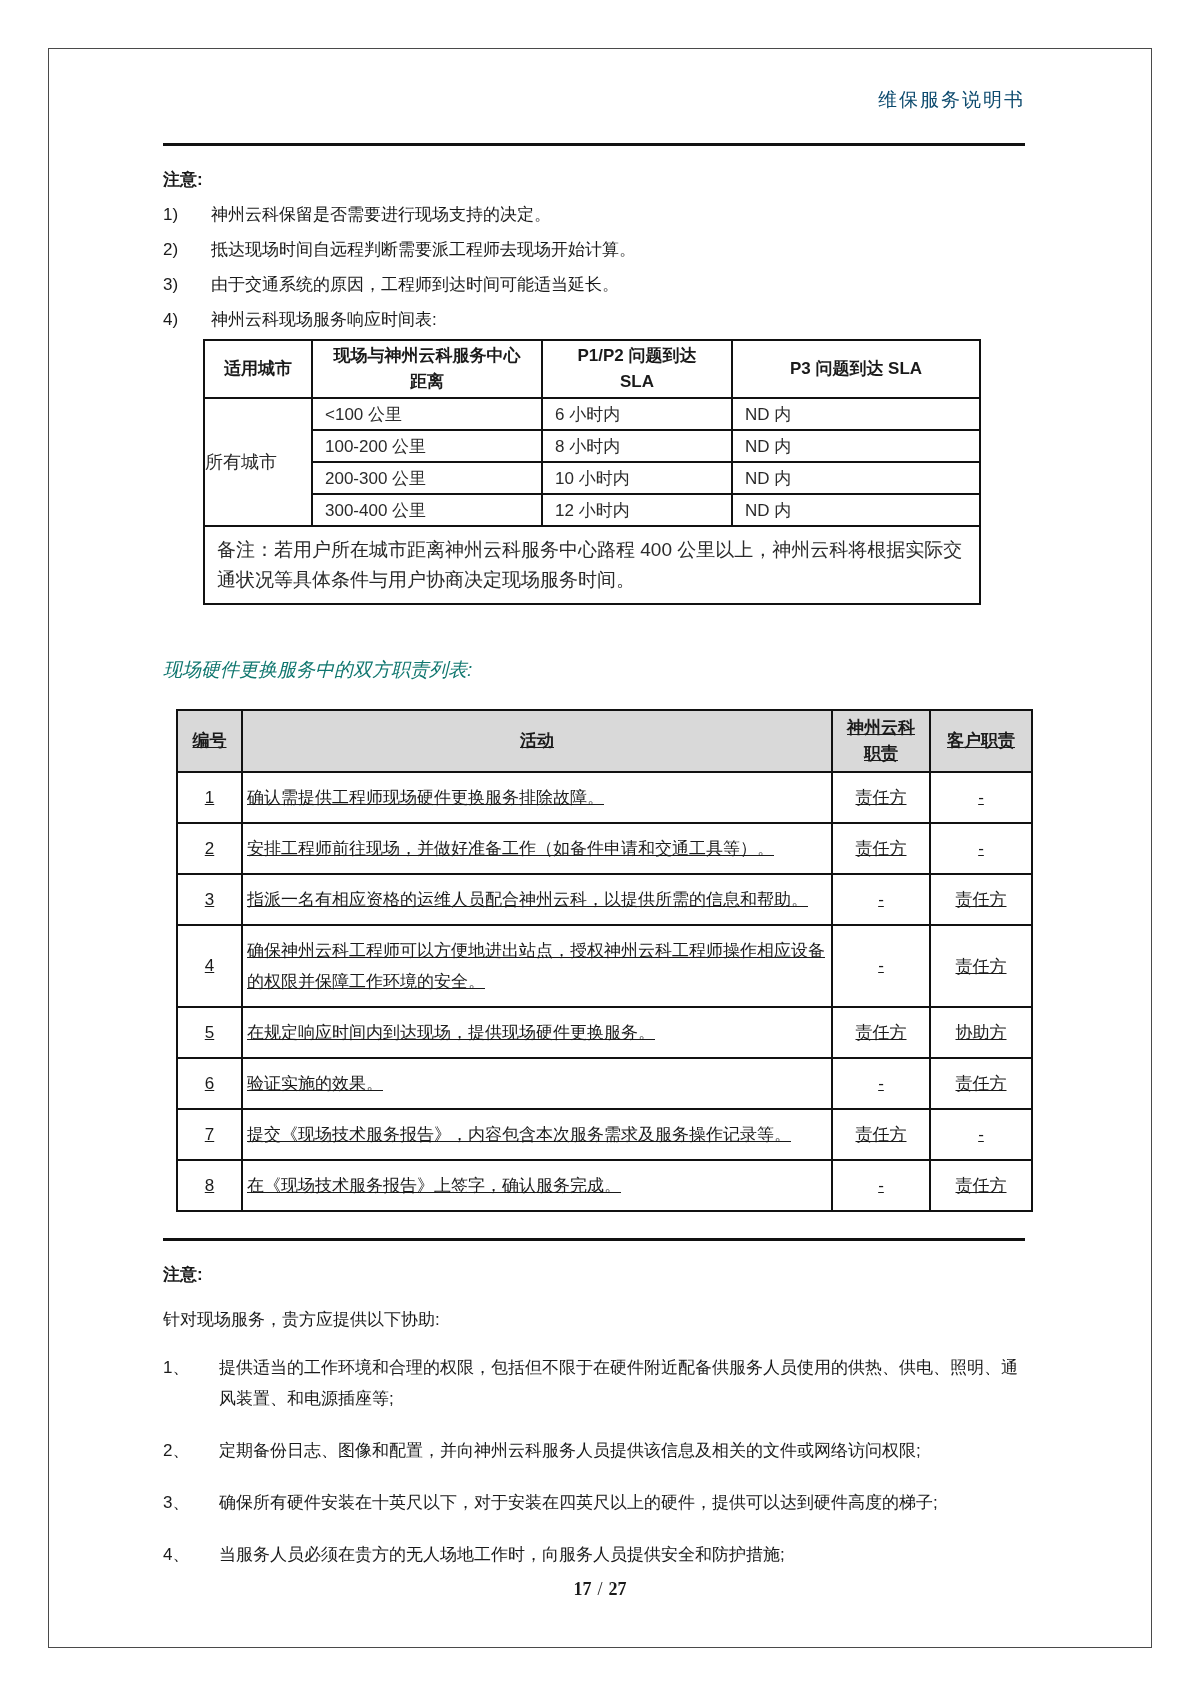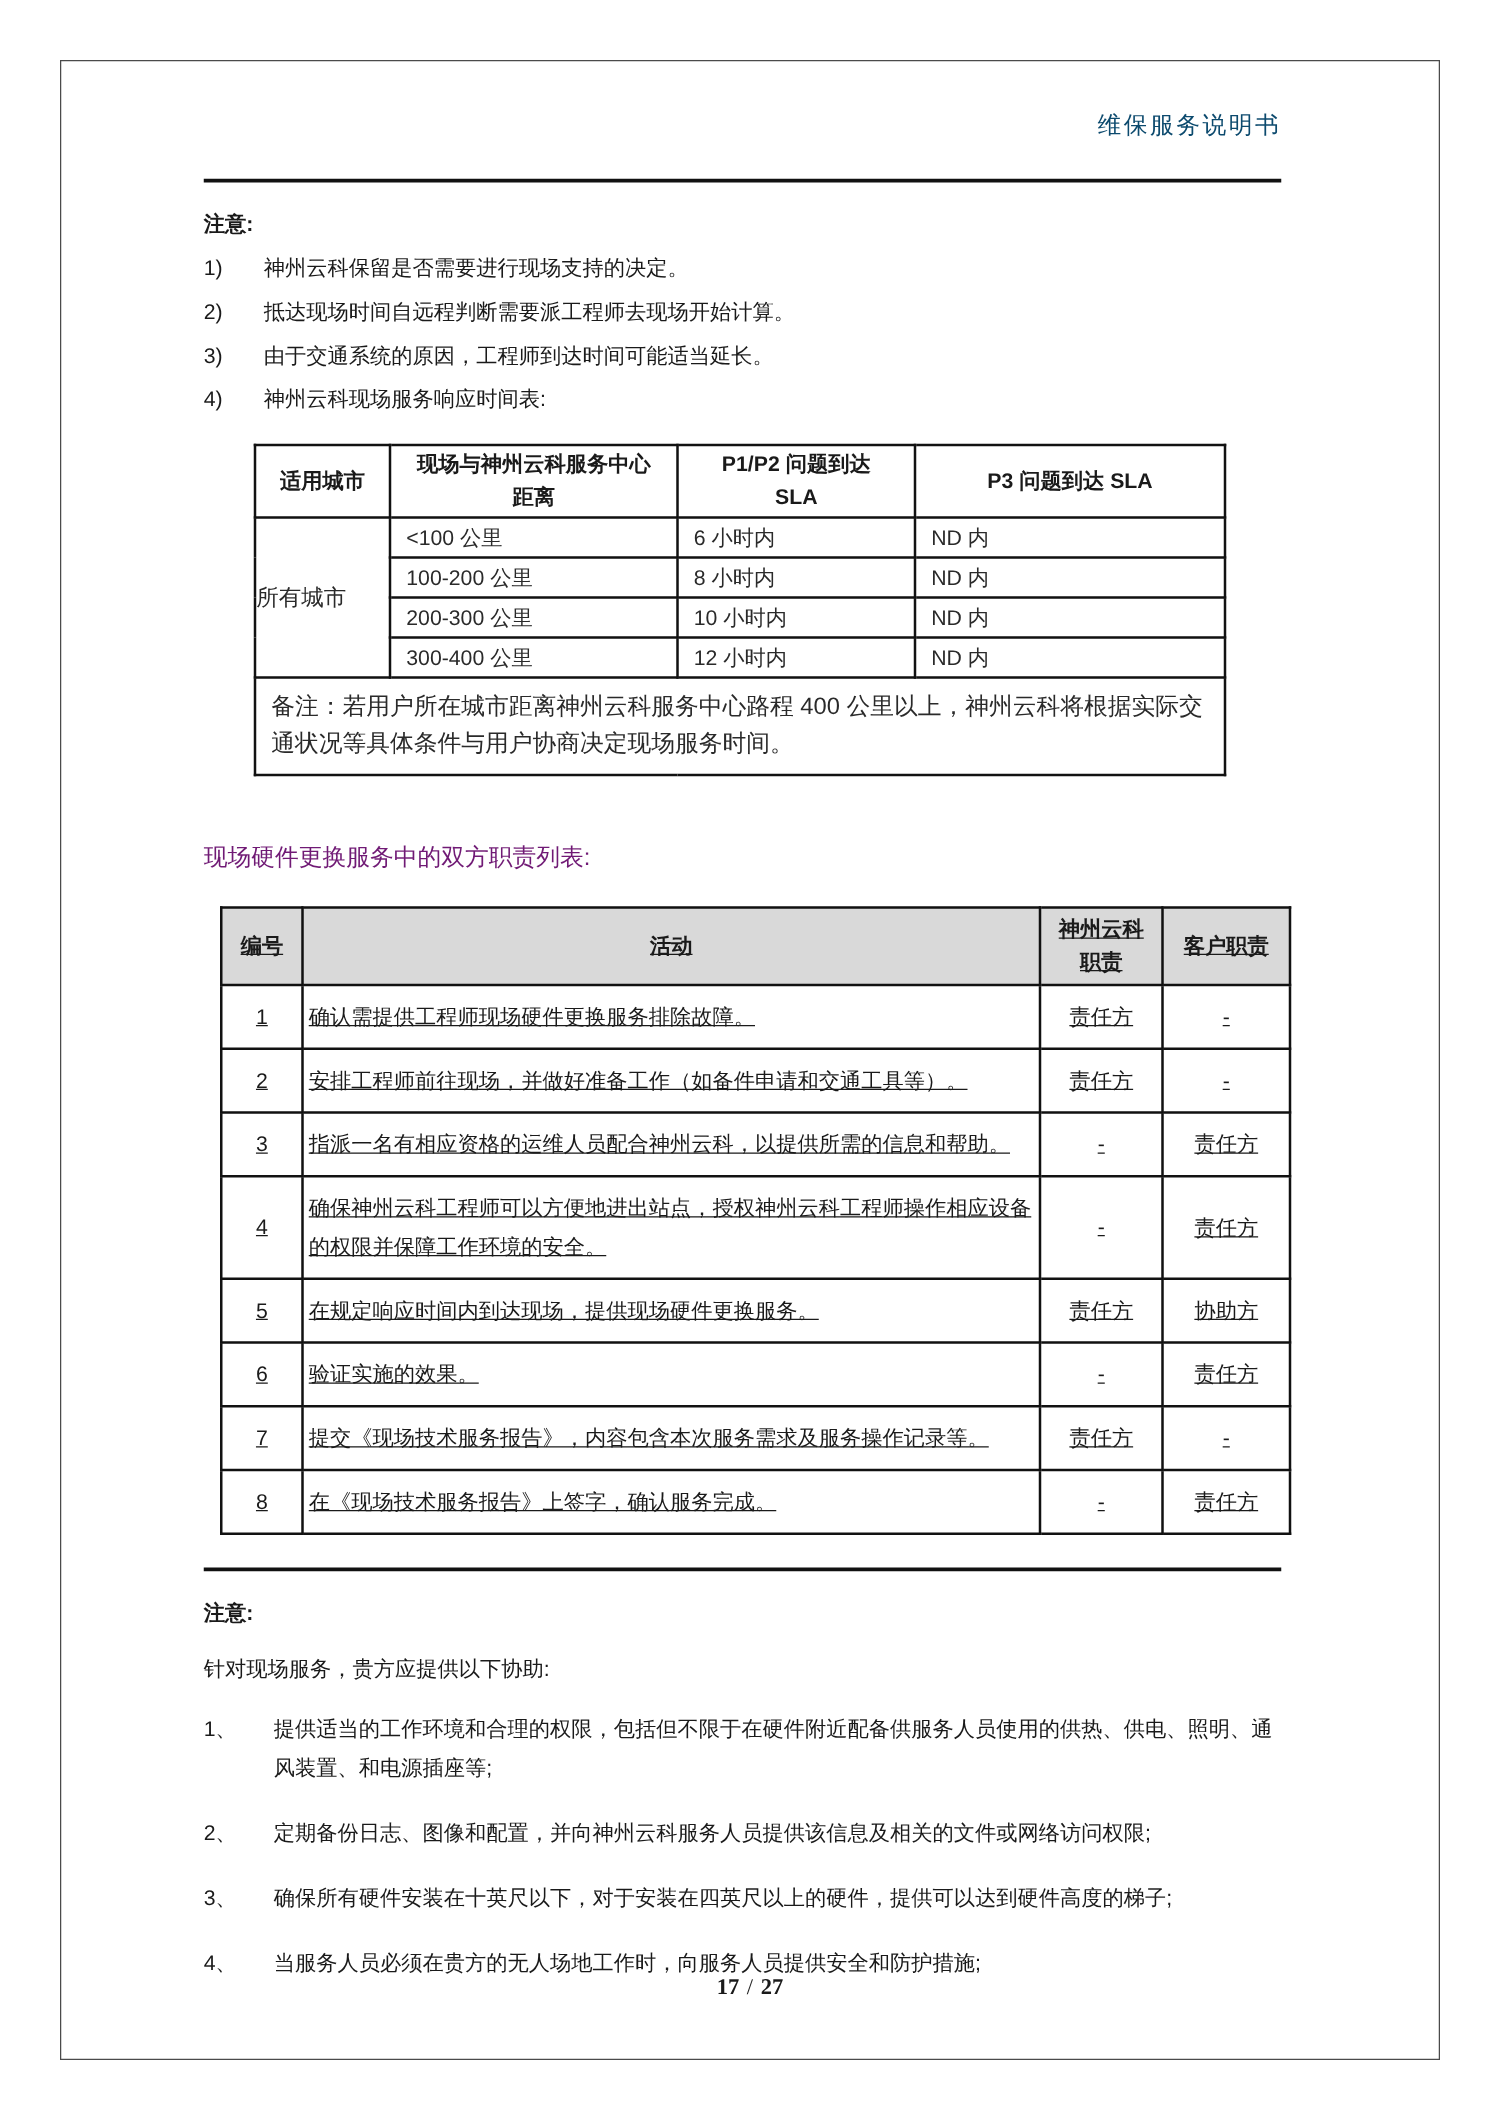--- a/index.html
+++ b/index.html
@@ -47,21 +47,21 @@
     margin-top: 12px;
     font-size: 17px;
     line-height: 23px;
   }
   .num-item .num { width: 48px; flex: 0 0 48px; }
   .num-item .txt { flex: 1; }
   
   table { border-collapse: collapse; }
   .sla-table {
     margin-left: 40px;
-    margin-top: 24px;
+    margin-top: 8px;
     width: 776px;
     table-layout: fixed;
   }
   .sla-table th, .sla-table td {
     border: 2px solid #111;
     font-size: 17px;
     vertical-align: middle;
   }
   .sla-table th {
     font-weight: bold;
@@ -79,21 +79,22 @@
     font-size: 19px;
   }
   .sla-footnote {
     margin-left: 40px;
     margin-top: 12px;
     font-size: 17px;
   }
   .section-title {
     margin-top: 52px;
     font-size: 19px;
-    color: #701a75;
+    color: #0f766e;
+    font-style: italic;
   }
   
   .duty-table {
     margin-left: 13px;
     margin-top: 26px;
     width: 855px;
     table-layout: fixed;
     text-decoration: underline;
   }
   .duty-table th, .duty-table td {

